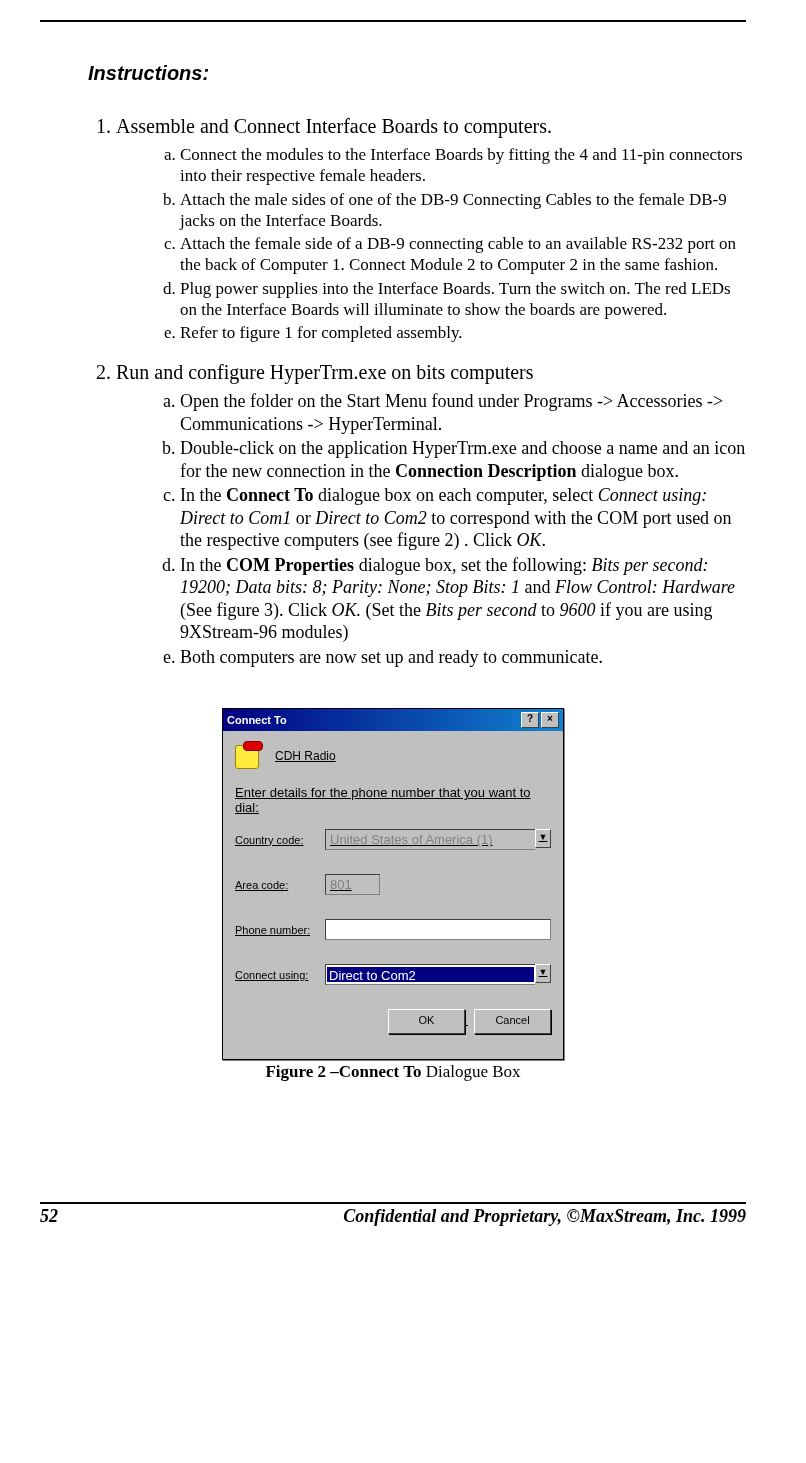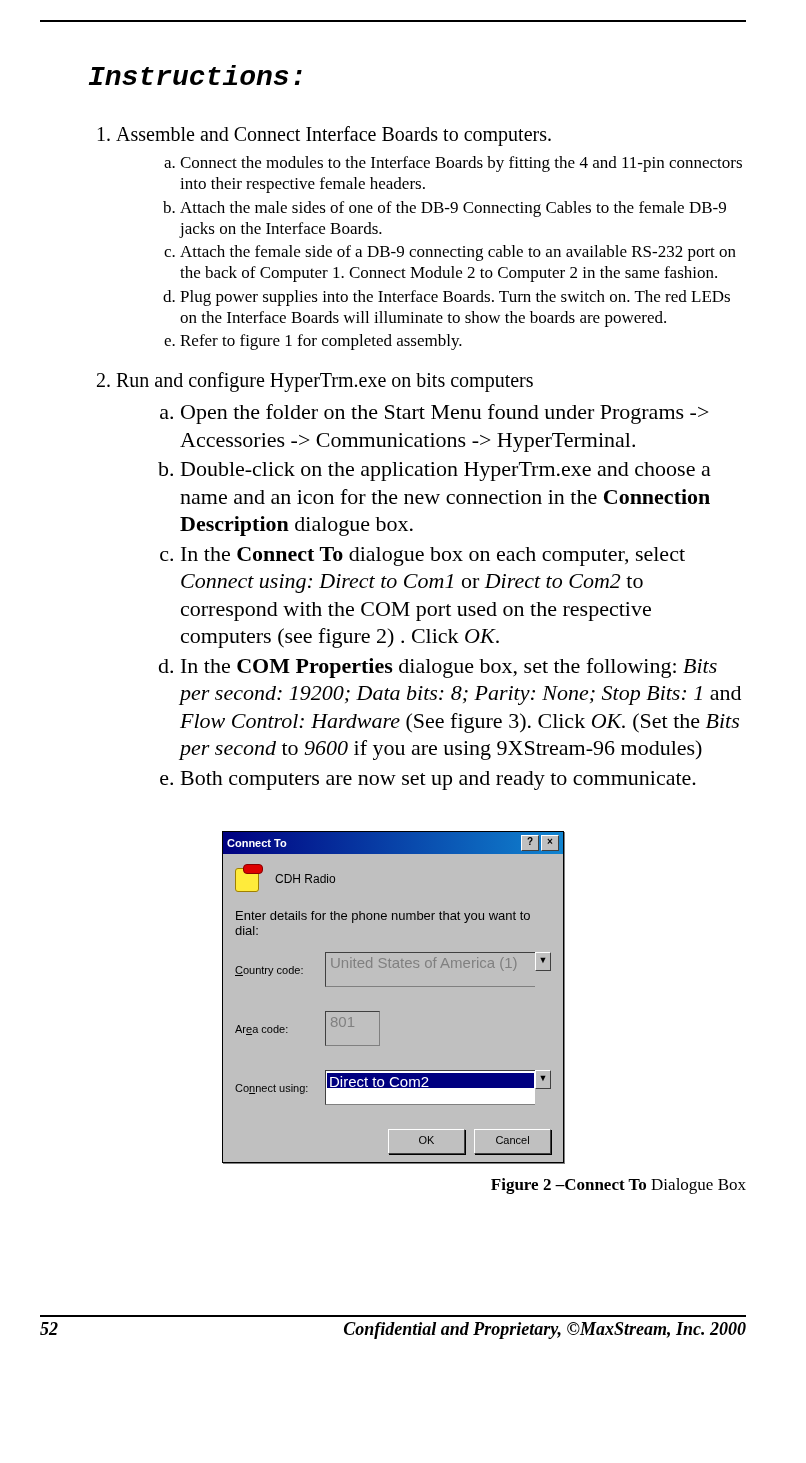--- a/index.html
+++ b/index.html
@@ -21,36 +21,36 @@
     font-weight: normal;
     padding-bottom: 4px;
   }
   .header-rule {
     border-bottom: 2px solid #000;
     margin-bottom: 40px;
   }
   .section-title {
     font-style: italic;
     font-weight: bold;
-    font-size: 28px;
+    font-size: 20px;
     margin: 10px 0 30px 48px;
-    font-family: Liberation Mono, monospace;
+    font-family: Liberation Sans, sans-serif;
   }
   ol.top {
     list-style: decimal;
     font-size: 20px;
     margin: 0 0 0 48px;
     padding: 0 0 0 28px;
   }
   ol.top > li {
     margin-bottom: 18px;
   }
   ol.sub {
     list-style: lower-alpha;
-    font-size: 22px;
+    font-size: 18px;
     margin: 6px 0 0 40px;
     padding: 0 0 0 24px;
   }
   ol.sub.small {
     font-size: 17px;
   }
   ol.sub > li {
     margin-bottom: 2px;
     line-height: 1.25;
   }
@@ -91,21 +91,22 @@
     border-right-color: #404040;
     border-bottom-color: #404040;
     color: #000;
     text-align: center;
     line-height: 12px;
     font-size: 10px;
     font-weight: bold;
     margin-left: 2px;
   }
   .dialog-body {
-    padding: 10px 12px 8px 12px;
+    padding: 10px 12px 25px 12px;
+    text-decoration: underline;
   }
   .icon-row {
     display: flex;
     align-items: center;
     gap: 10px;
     margin-bottom: 14px;
   }
   .phone-icon {
     width: 30px;
     height: 30px;
@@ -145,24 +146,24 @@
     width: 90px;
     font-size: 11px;
   }
   .form-row .label .ul { text-decoration: underline; }
   .field {
     flex: 1;
     background: #fff;
     border: 1px solid #808080;
     border-top-color: #404040;
     border-left-color: #404040;
-    height: 35px;
+    height: 21px;
     line-height: 19px;
     padding: 0 4px;
-    font-size: 15px;
+    font-size: 13px;
     box-sizing: border-box;
   }
   .field.disabled {
     background: #c0c0c0;
     color: #808080;
   }
   .field.short {
     flex: 0 0 55px;
   }
   .combo {
@@ -208,22 +209,22 @@
     border-bottom-color: #404040;
     box-shadow: 1px 1px 0 #000;
     text-align: center;
     line-height: 21px;
     font-size: 11px;
     margin-left: 6px;
   }
   .figure-caption {
     font-size: 17px;
     font-family: "Times New Roman", serif;
-    margin-top: 12px;
-    text-align: right;
+    margin-top: 2px;
+    text-align: center;
   }
   .footer {
     margin-top: 120px;
     border-top: 2px solid #000;
     padding-top: 2px;
     display: flex;
     font-style: italic;
     font-size: 18px;
   }
   .footer .pageno {
@@ -294,20 +295,24 @@
             <div class="field disabled">United States of America (1)</div>
             <div class="arrow">▼</div>
           </div>
         </div>
 
         <div class="form-row">
           <div class="label">Ar<span class="ul">e</span>a code:</div>
           <div class="field disabled short">801</div>
         </div>
 
+        <div class="form-row">
+          <div class="label"><span class="ul">P</span>hone number:</div>
+          <div class="field"></div>
+        </div>
 
         <div class="form-row">
           <div class="label">Co<span class="ul">n</span>nect using:</div>
           <div class="combo" style="flex:1;">
             <div class="field" style="padding:1px;">
               <span class="selected-val">Direct to Com2</span>
             </div>
             <div class="arrow">▼</div>
           </div>
         </div>
@@ -319,16 +324,16 @@
       </div>
     </div>
 
     <div class="figure-caption">
       <span class="b">Figure 2 –</span><span class="b">Connect To</span><span> Dialogue Box</span>
     </div>
   </div>
 
   <div class="footer">
     <span class="pageno">52</span>
-    <span class="copy">Confidential and Proprietary, ©MaxStream, Inc. 2000</span>
+    <span class="copy">Confidential and Proprietary, ©MaxStream, Inc. 1999</span>
   </div>
 
 </div>
 
 </body></html>

